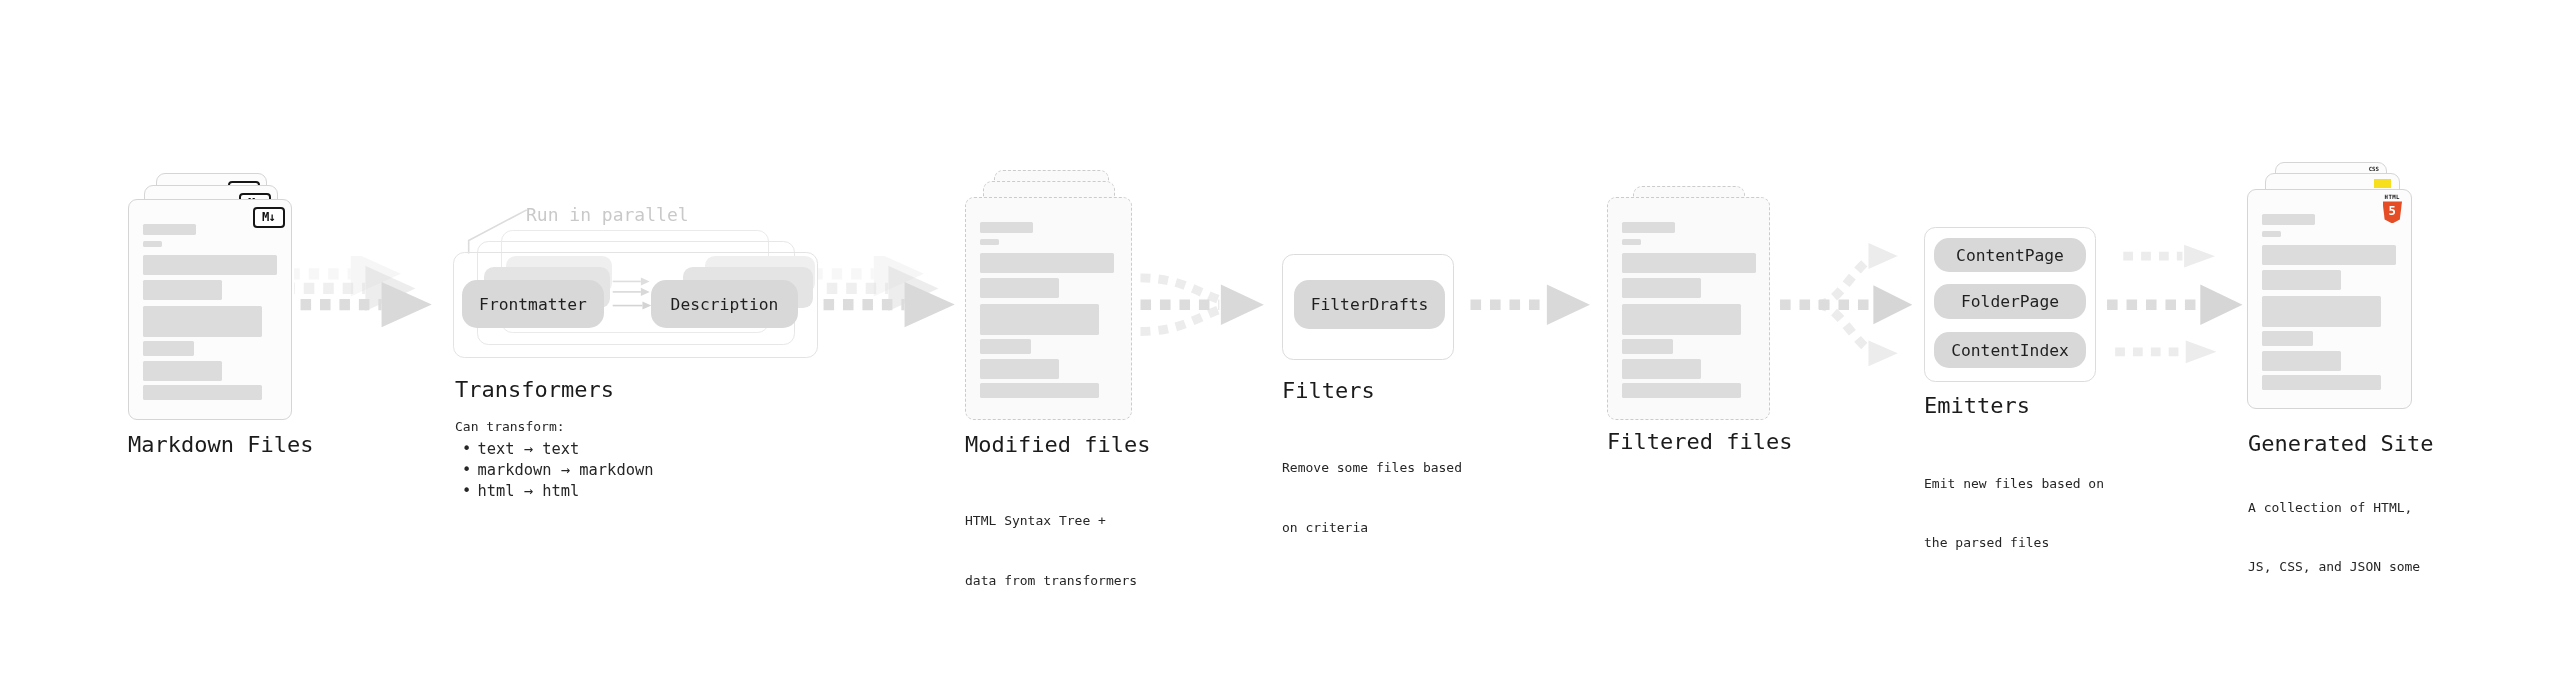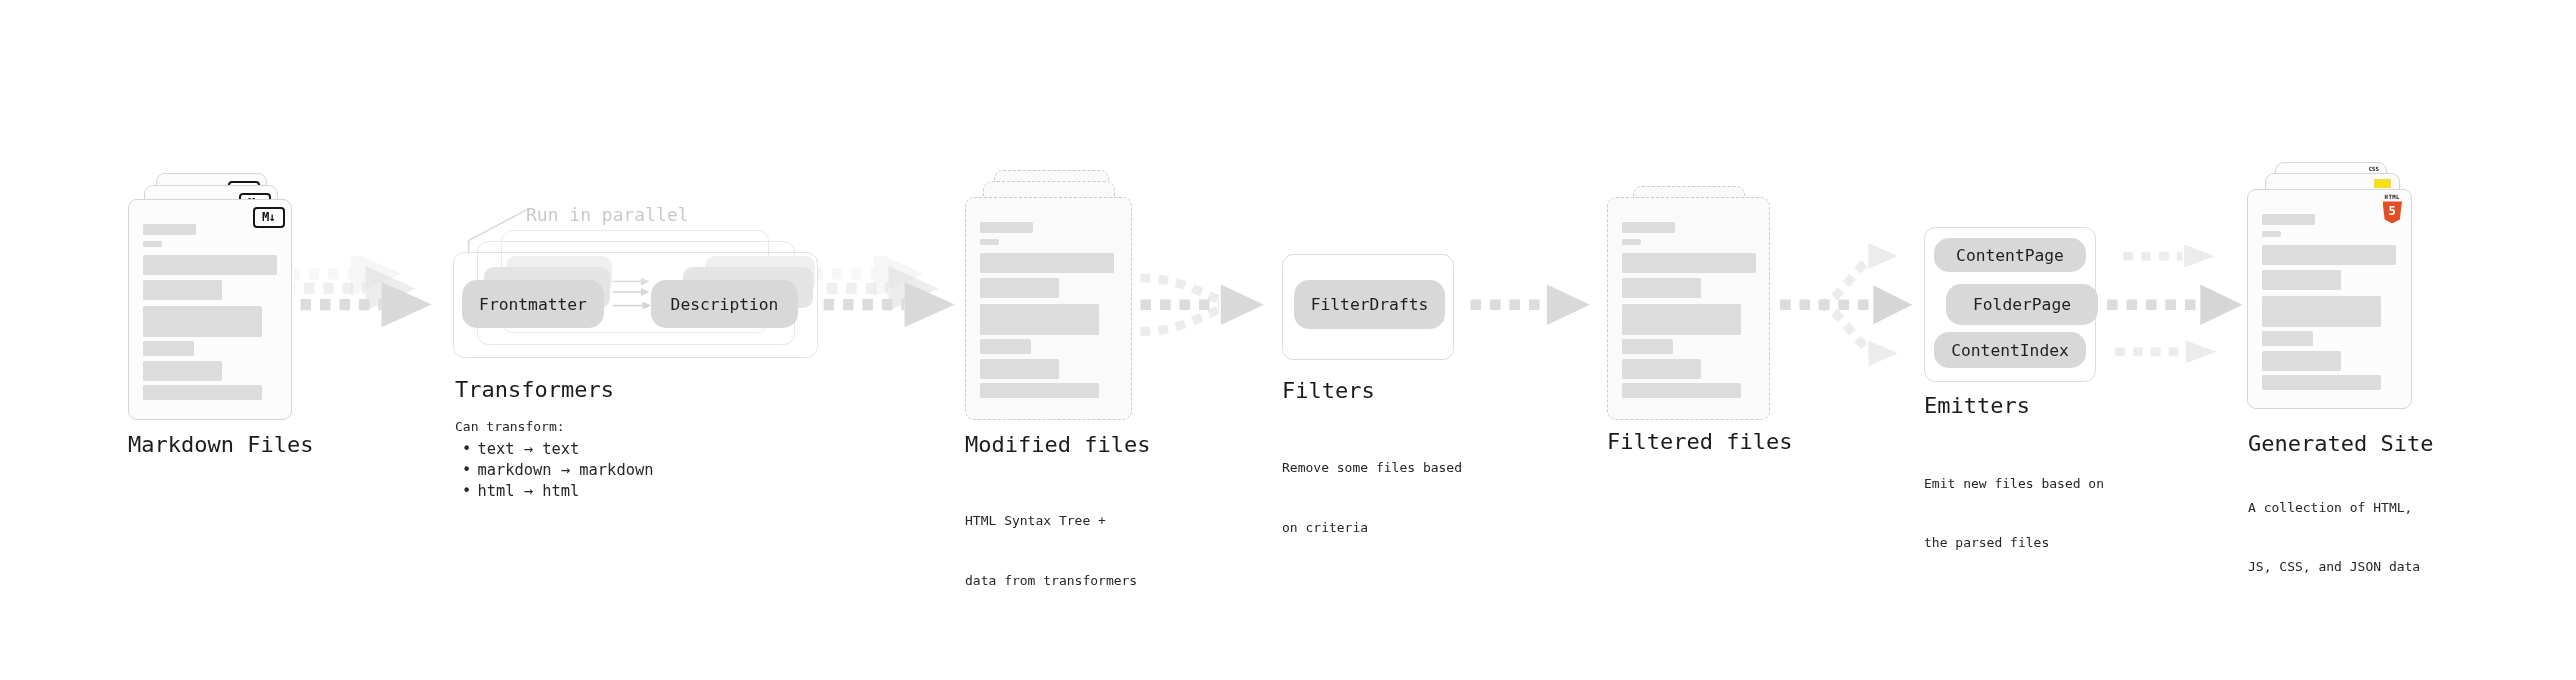--- a/index.html
+++ b/index.html
@@ -210,21 +210,21 @@
     <polygon points="114,126 150,142 114,158" fill="#ececec"></polygon>
     <line x1="5" y1="82" x2="118" y2="82" stroke="#dcdcdc" stroke-width="13" stroke-dasharray="13 11"></line>
     <polygon points="120,58 168,82 120,106" fill="#d6d6d6"></polygon>
   </svg>
 
   <div>
     <div class="box-frame" style="left:1924px;top:227px;width:172px;height:155px;"></div>
     <div class="pill" style="left:1934px;top:238px;width:152px;height:34px;">
       <span>ContentPage</span>
     </div>
-    <div class="pill" style="left:1934px;top:284px;width:152px;height:41px;margin-left:12px;">
+    <div class="pill" style="left:1934px;top:284px;width:152px;height:35px;">
       <span>FolderPage</span>
     </div>
     <div class="pill" style="left:1934px;top:332px;width:152px;height:36px;">
       <span>ContentIndex</span>
     </div>
     <div class="title" style="left:1924px;top:394px;">Emitters</div>
     <div class="sub" style="left:1924px;top:435px;line-height:19.5px;">
       <div>Emit new files based on</div>
       <div>the parsed files</div>
     </div>
@@ -259,18 +259,18 @@
         <div class="bar" style="left: 14px; top: 55px; width: 134px; height: 19.5px;"></div>
         <div class="bar" style="left: 14px; top: 80px; width: 79px; height: 19.5px;"></div>
         <div class="bar" style="left: 14px; top: 106px; width: 119px; height: 31px;"></div>
         <div class="bar" style="left: 14px; top: 141px; width: 51px; height: 15.4px;"></div>
         <div class="bar" style="left: 14px; top: 161px; width: 79px; height: 19.5px;"></div>
         <div class="bar" style="left: 14px; top: 185px; width: 119px; height: 15.4px;"></div>
       </div>
     <div class="title" style="left:2248px;top:432px;">Generated Site</div>
     <div class="sub" style="left:2248px;top:459px;line-height:19.5px;">
       <div>A collection of HTML,</div>
-      <div>JS, CSS, and JSON data</div>
+      <div>JS, CSS, and JSON some</div>
     </div>
   </div>
 
 </div>
 
 
 </body></html>

